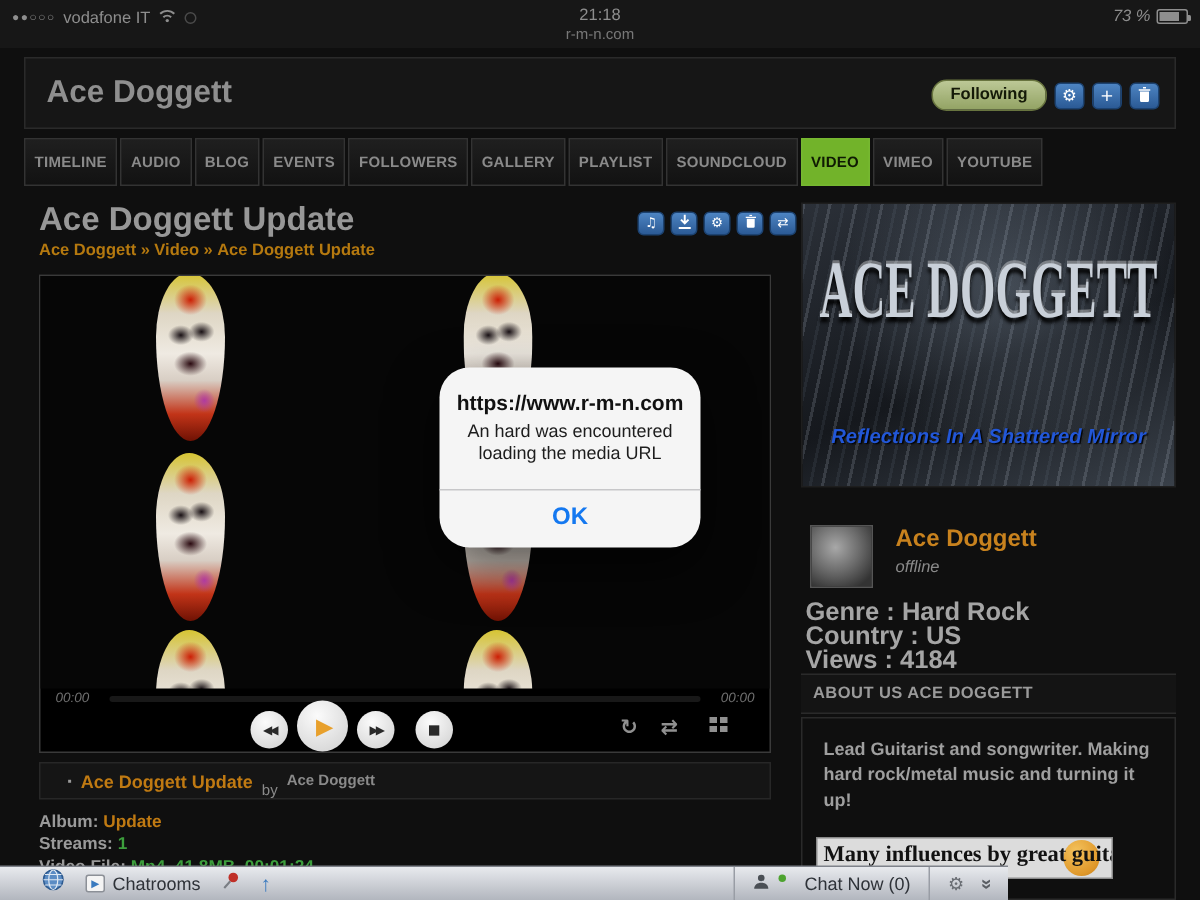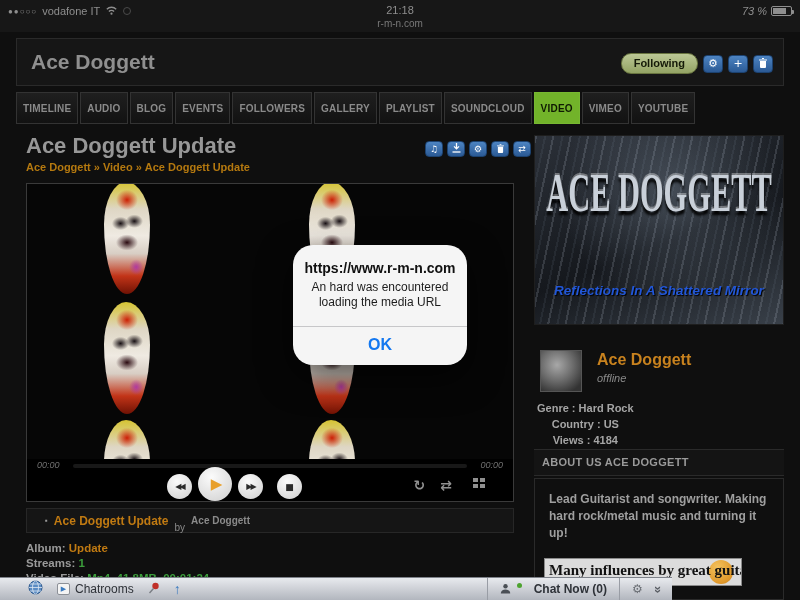--- a/index.html
+++ b/index.html
@@ -92,21 +92,21 @@
     font-family:"Liberation Serif", serif; font-weight:bold; font-size:31px; letter-spacing:0px;
     color:#c9d0d9; transform:scale(0.98,1.75); transform-origin:center top;
     text-shadow:0 2px 2px #000, 0 -1px 0 rgba(255,255,255,0.35); }
   .cover-sub { position:absolute; bottom:26px; width:100%; text-align:center; color:#2257d8; font-weight:bold; font-style:italic; font-size:13.5px; text-shadow:1px 1px 1px #000; }
 
   .artist-row { position:absolute; left:540px; top:350px; width:244px; height:46px; }
   .avatar { position:absolute; left:0; top:0; width:42px; height:42px; border:1px solid #555;
     background:radial-gradient(circle at 40% 35%, #a8a8a8, #6c6c6c 45%, #333 85%); }
   .artist-name { position:absolute; left:57px; top:1px; color:#c8821e; font-size:16px; font-weight:bold; }
   .artist-status { position:absolute; left:57px; top:22px; color:#8a8a8a; font-size:11px; font-style:italic; }
-  .meta { position:absolute; left:537px; top:400px; color:#a5a5a5; font-size:11px; font-weight:bold; line-height:16px;text-align:center; }
+  .meta { position:absolute; left:537px; top:400px; color:#a5a5a5; font-size:17px; font-weight:bold; line-height:16px; }
 
   .about-head { position:absolute; left:534px; top:449px; width:250px; padding:6px 8px 7px; color:#9a9a9a; font-weight:bold; font-size:11px; letter-spacing:0.3px; border-top:1px solid #2a2a2a; border-bottom:1px solid #2a2a2a; background:#141414; }
   .about-box { position:absolute; left:534px; top:478px; width:250px; height:122px; border:1px solid #2a2a2a; color:#9f9f9f; font-size:12px; font-weight:bold; line-height:17px; padding:12px 14px; }
   .note-box { position:absolute; left:544px; top:558px; width:198px; height:28px; background:#dcdcdc; border:1px solid #8a8a8a; z-index:5; overflow:hidden; }
   .note-smiley { position:absolute; right:8px; top:1px; width:24px; height:24px; border-radius:50%;
     background:radial-gradient(circle at 35% 30%, #f5c055, #df9421 70%, #b97313); opacity:0.95; }
   .note-text { position:absolute; left:4px; top:3px; font-family:"Liberation Serif", serif; font-weight:bold; font-size:15px; color:#111; white-space:nowrap; }
 
   
   .alert { position:absolute; left:293px; top:245px; width:174px; background:#f5f5f5; border-radius:20px; box-shadow:0 12px 34px rgba(0,0,0,0.65); z-index:50; text-align:center; color:#111; }
@@ -309,18 +309,18 @@
         </svg></span>
     <span class="up-arrow">↑</span>
   </div>
   <div class="tb-right">
     <span class="tb-divider"></span>
     <span><svg width="11" height="11" viewBox="0 0 11 10">
           <circle cx="5.5" cy="2.8" r="2.2" fill="#4a4f55"></circle>
           <path d="M0.8 10c0-2.6 2.1-4 4.7-4s4.7 1.4 4.7 4z" fill="#4a4f55"></path>
         </svg></span>
     <span class="online-dot"></span>
-    <span class="tb-label" style="font-weight:bold;">Chat Now (0)</span>
+    <span class="tb-label" style="font-weight:normal;">Chat Now (0)</span>
     <span class="tb-divider"></span>
     <span class="gear-gray">⚙</span>
     <span class="dbl-chevron">»</span>
   </div>
 </div>
 
 </body></html>

